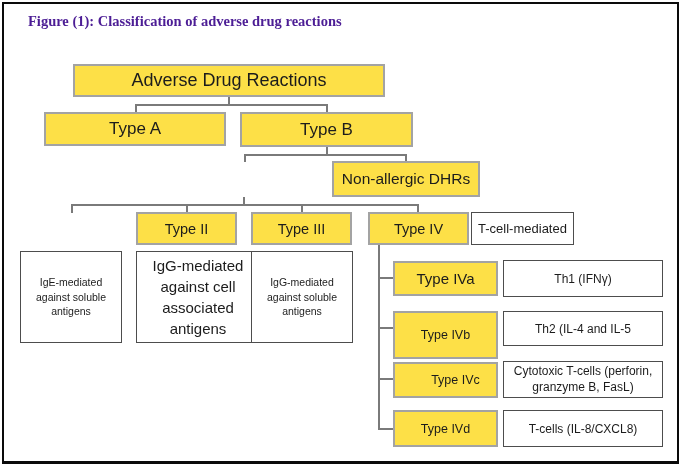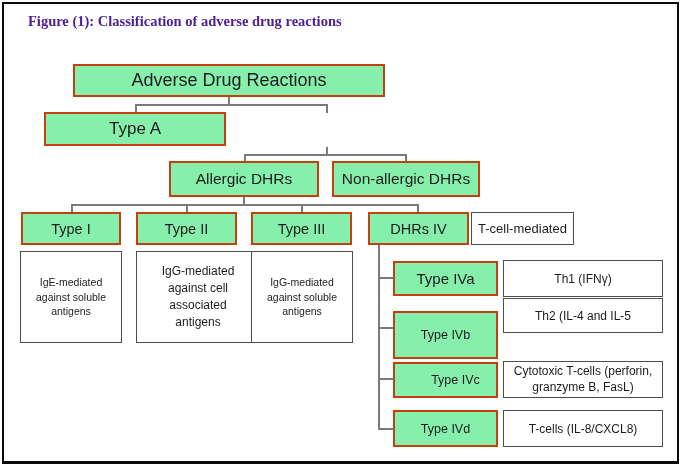--- a/index.html
+++ b/index.html
@@ -11,45 +11,45 @@
     position:absolute;left:2px;top:2px;width:673px;height:457px;
     border:2px solid #0a0a0a;border-bottom-width:3px;pointer-events:none;
   }
   .title{
     position:absolute;left:28px;top:13px;
     font-family:"Liberation Serif", serif;font-weight:bold;
     font-size:14.5px;color:#4c1d95;white-space:nowrap;
   }
   .box{
     position:absolute;display:flex;align-items:center;justify-content:center;
-    text-align:center;color:#1c1c1c;box-sizing:border-box;background:#86efac;
-    border:2px solid #c2410c;
+    text-align:center;color:#1c1c1c;box-sizing:border-box;background:#fde047;
+    border:2px solid #a3a3a3;
   }
   .white{background:#ffffff;border:1.5px solid #4d4d4d;}
   .line{position:absolute;background:#7a7a7a;}
   
   .b-adr   {left:73px; top:64px; width:312px;height:33px;font-size:18px;}
   .b-ta    {left:44px; top:112px;width:182px;height:34px;font-size:17px;}
   .b-tb    {left:240px;top:112px;width:173px;height:35px;font-size:17px;}
   .b-al    {left:169px;top:161px;width:150px;height:36px;font-size:15.5px;}
   .b-na    {left:332px;top:161px;width:148px;height:36px;font-size:15.5px;}
   .b-t1    {left:21px; top:212px;width:100px;height:33px;font-size:14.5px;}
   .b-t2    {left:136px;top:212px;width:101px;height:33px;font-size:14.5px;}
   .b-t3    {left:251px;top:212px;width:101px;height:33px;font-size:14.5px;}
   .b-t4    {left:368px;top:212px;width:101px;height:33px;font-size:14.5px;}
   .b-tcm   {left:471px;top:212px;width:103px;height:33px;font-size:13px;}
   .b-d1    {left:20px; top:251px;width:102px;height:92px;font-size:10.5px;line-height:1.4;padding:4px 10px;}
-  .b-d2    {left:136px;top:251px;width:124px;height:92px;font-size:12px;line-height:1.4;padding:4px 14px;}
+  .b-d2    {left:136px;top:251px;width:124px;height:92px;font-size:15px;line-height:1.4;padding:4px 14px;}
   .b-d3    {left:251px;top:251px;width:102px;height:92px;font-size:10.5px;line-height:1.4;padding:4px 10px;}
   .b-4a    {left:393px;top:261px;width:105px;height:35px;font-size:15px;}
   .b-4b    {left:393px;top:311px;width:105px;height:48px;font-size:12.5px;}
   .b-4c    {left:393px;top:362px;width:105px;height:36px;font-size:12.5px;padding-left:20px;}
   .b-4d    {left:393px;top:410px;width:105px;height:37px;font-size:12.5px;}
   .b-m1    {left:503px;top:260px;width:160px;height:37px;font-size:12px;}
-  .b-m2    {left:503px;top:298px;width:160px;height:35px;font-size:12px;}
+  .b-m2    {left:503px;top:311px;width:160px;height:35px;font-size:12px;}
   .b-m3    {left:503px;top:361px;width:160px;height:37px;font-size:12px;line-height:1.3;padding:2px 6px;}
   .b-m4    {left:503px;top:410px;width:160px;height:37px;font-size:12px;}
   
   .l1 {left:228px;top:97px; width:2px;  height:8px;}
   .l2 {left:135px;top:104px;width:193px;height:2px;}
   .l3 {left:135px;top:104px;width:2px;  height:9px;}
   .l4 {left:326px;top:104px;width:2px;  height:9px;}
   .l5 {left:326px;top:147px;width:2px;  height:8px;}
   .l6 {left:244px;top:154px;width:163px;height:2px;}
   .l7 {left:244px;top:154px;width:2px;  height:8px;}
@@ -88,27 +88,26 @@
   <div class="line l13"></div>
   <div class="line l14"></div>
   <div class="line l15"></div>
   <div class="line l16"></div>
   <div class="line l17"></div>
   <div class="line l18"></div>
   <div class="line l19"></div>
 
   <div class="box b-adr">Adverse Drug Reactions</div>
   <div class="box b-ta">Type A</div>
-  <div class="box b-al">Allergic DHRs</div>
+  <div class="box b-tb">Type B</div>
   <div class="box b-na">Non-allergic DHRs</div>
 
-  <div class="box b-t1">Type I</div>
   <div class="box b-t2">Type II</div>
   <div class="box b-t3">Type III</div>
-  <div class="box b-t4">DHRs IV</div>
+  <div class="box b-t4">Type IV</div>
   <div class="box white b-tcm">T-cell-mediated</div>
 
   <div class="box white b-d1">IgE-mediated against soluble antigens</div>
   <div class="box white b-d2">IgG-mediated against cell associated antigens</div>
   <div class="box white b-d3">IgG-mediated against soluble antigens</div>
 
   <div class="box b-4a">Type IVa</div>
   <div class="box b-4b">Type IVb</div>
   <div class="box b-4c">Type IVc</div>
   <div class="box b-4d">Type IVd</div>

